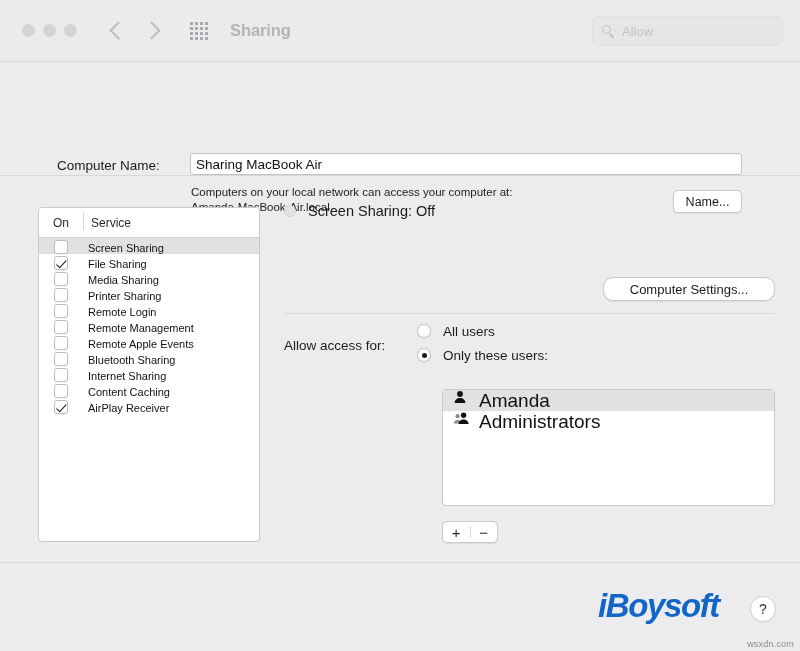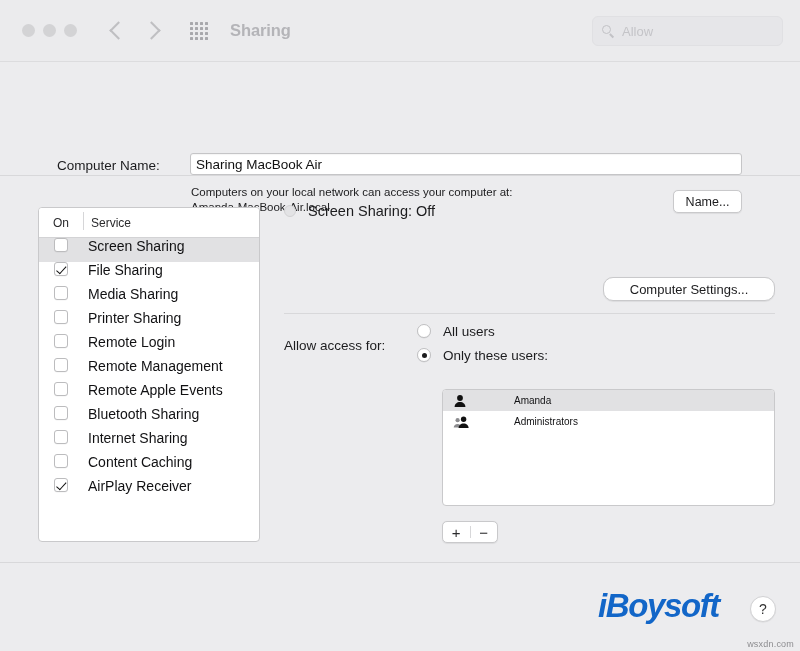--- a/index.html
+++ b/index.html
@@ -145,23 +145,23 @@
     font-size: 12px; color: #2b2b2d;
     position: relative;
   }
   .svc-head .on  { width: 44px; text-align: center; }
   .svc-head .sep-v {
     position: absolute; left: 44px; top: 4px;
     width: 1px; height: 18px; background: #d6d6d8;
   }
   .svc-head .svc { margin-left: 8px; }
   .svc-row {
-    height: 24px;
-    display: flex; align-items: flex-start;
-    font-size: 14px; color: #111113;
+    height: 16px;
+    display: flex; align-items: flex-end;
+    font-size: 11px; color: #111113;
   }
   .svc-row.sel { background: #e1e1e3; }
   .cb-wrap { width: 44px; display: flex; justify-content: center; }
   .cb {
     width: 14px; height: 14px;
     background: #ffffff;
     border: 1px solid #bcbcbe;
     border-radius: 3px;
     position: relative;
     box-shadow: 0 0.5px 0.5px rgba(0,0,0,0.06);
@@ -242,24 +242,23 @@
   .userlist {
     left: 442px; top: 389px;
     width: 333px; height: 117px;
     background: #ffffff;
     border: 1px solid #c9c9cb;
     border-radius: 4px;
     overflow: hidden;
   }
   .user-row {
     height: 21px;
-    display: flex; align-items: center;
-    font-size: 10px; color: #111113;
+    display: flex; align-items: flex-start;
+    font-size: 19px; color: #111113;
     padding-left: 10px;
-    gap: 35px;
   }
   .user-row.sel { background: #e1e1e3; }
   .uicon { width: 22px; display: flex; align-items: center; }
   .uicon svg { display: block; }
   .user-name { margin-left: 4px; }
 
   .pm-group {
     left: 442px; top: 521px;
     width: 56px; height: 22px;
     background: #ffffff;

